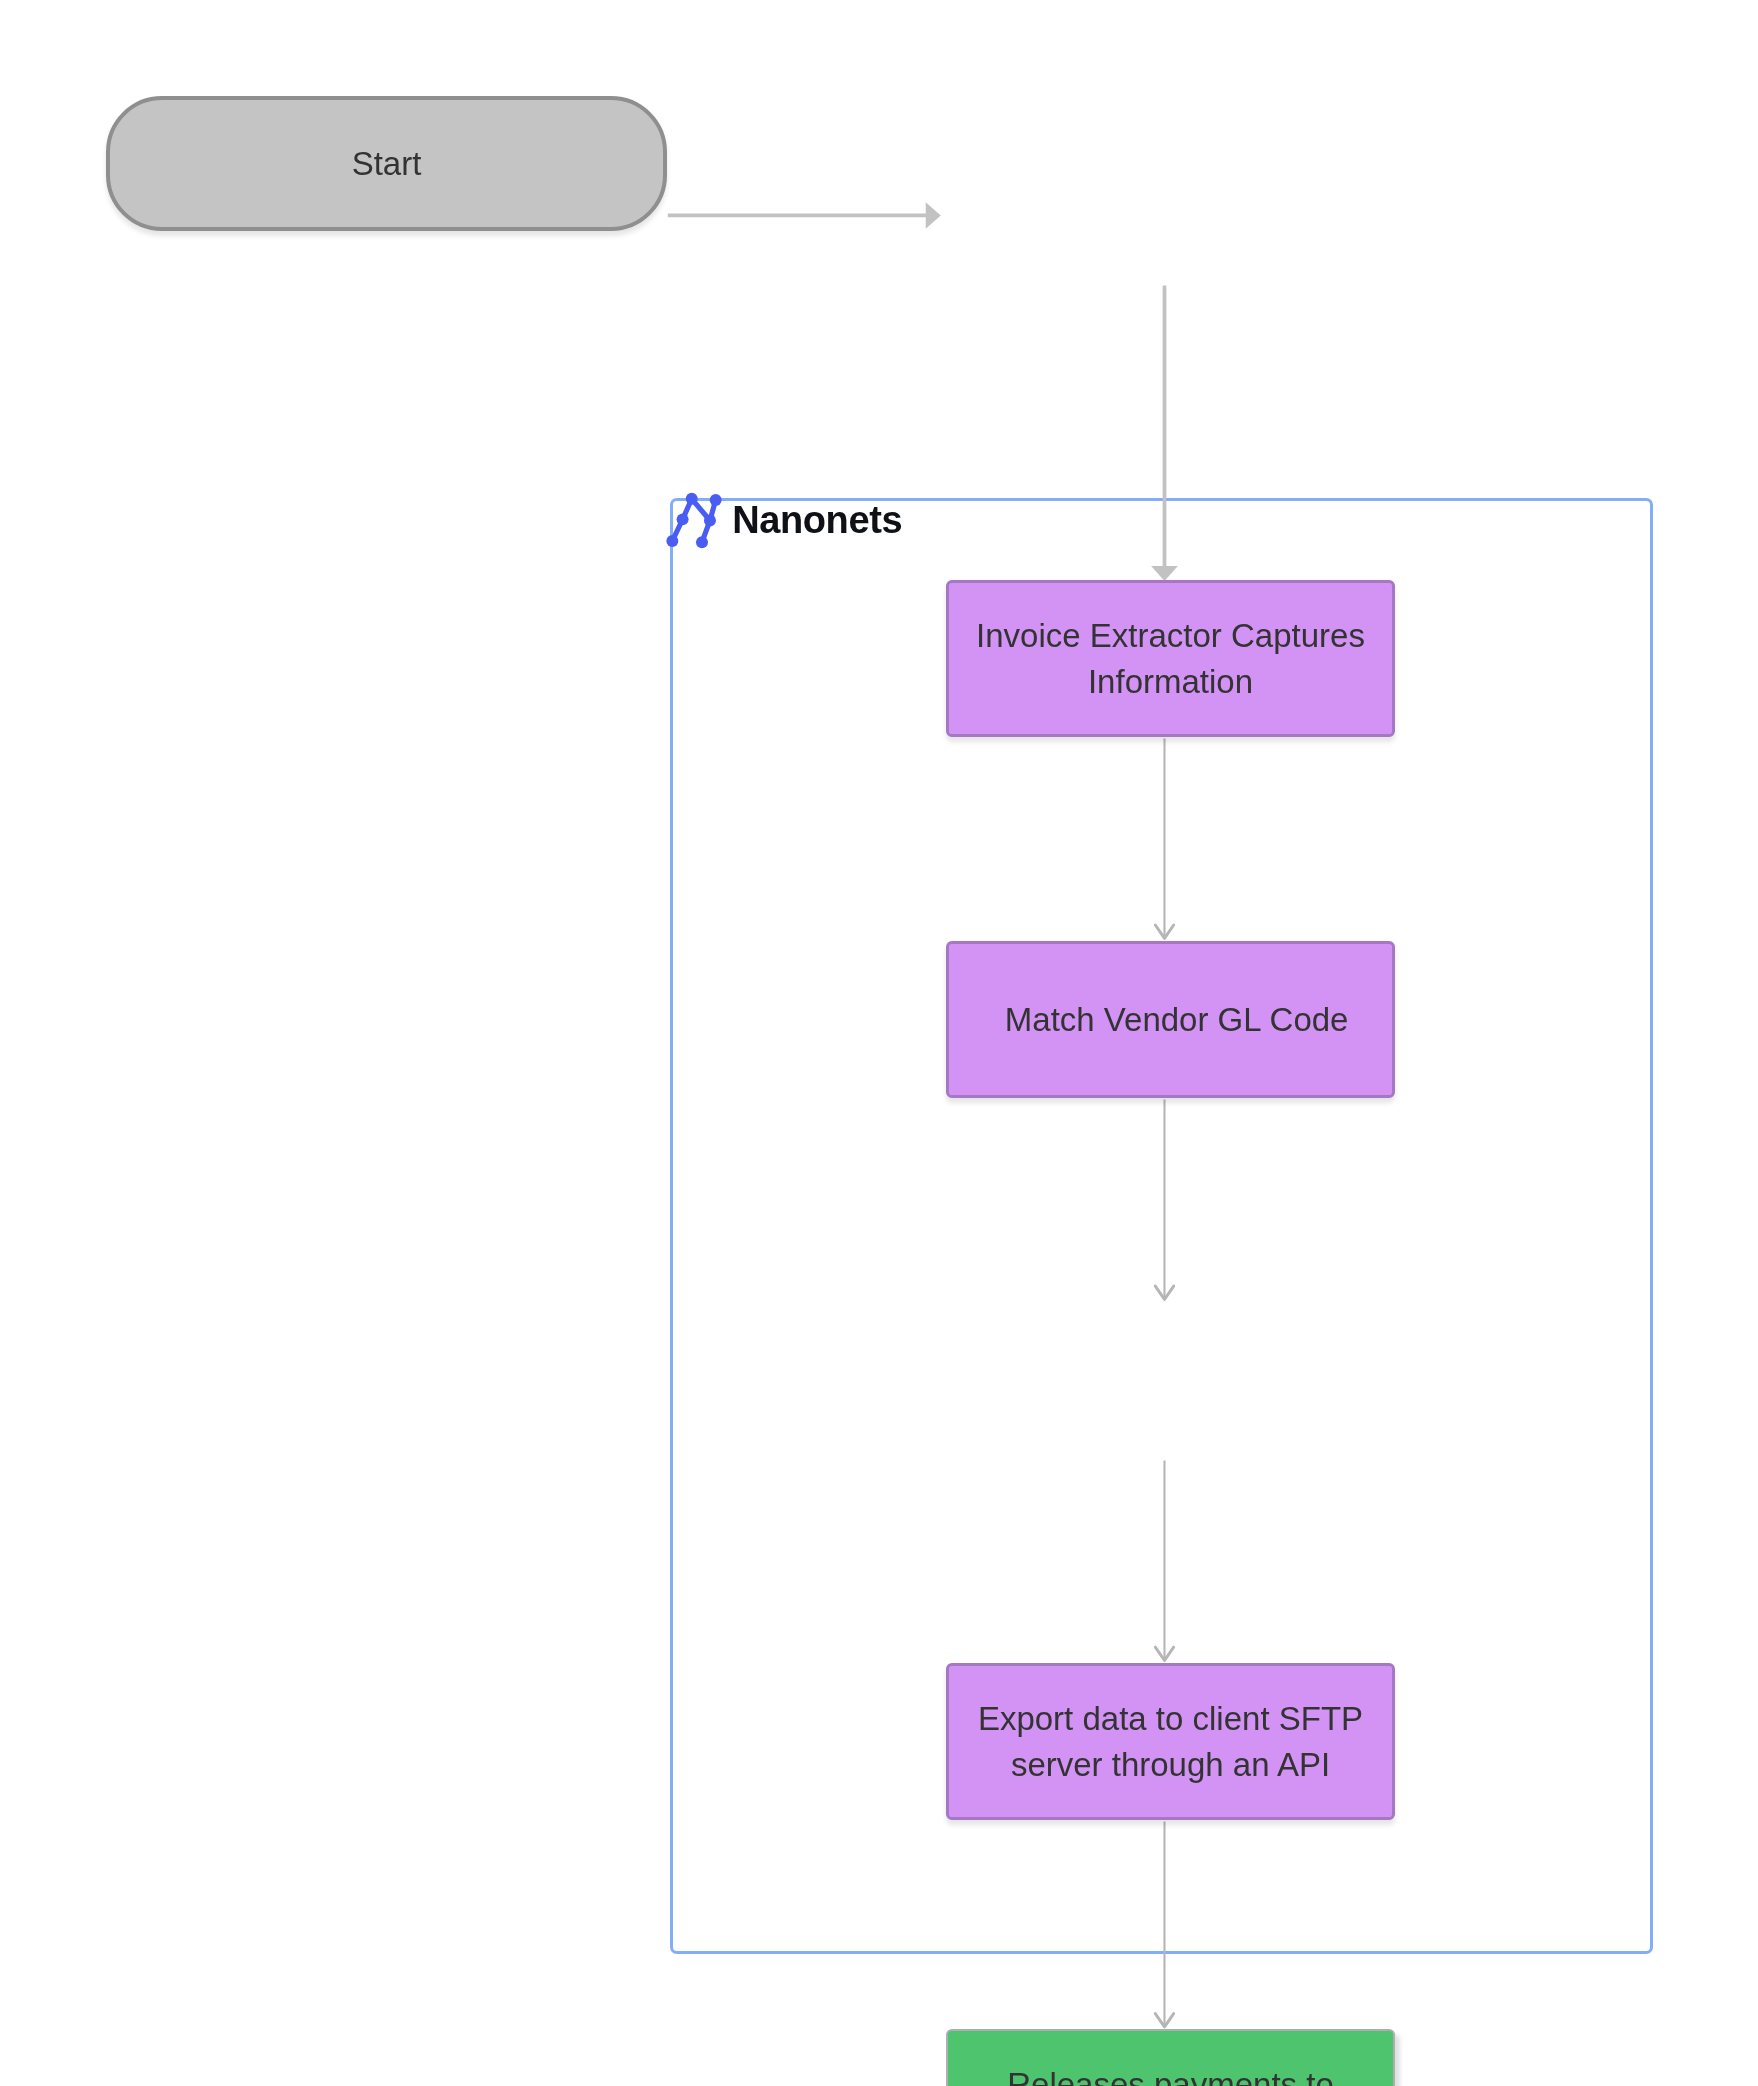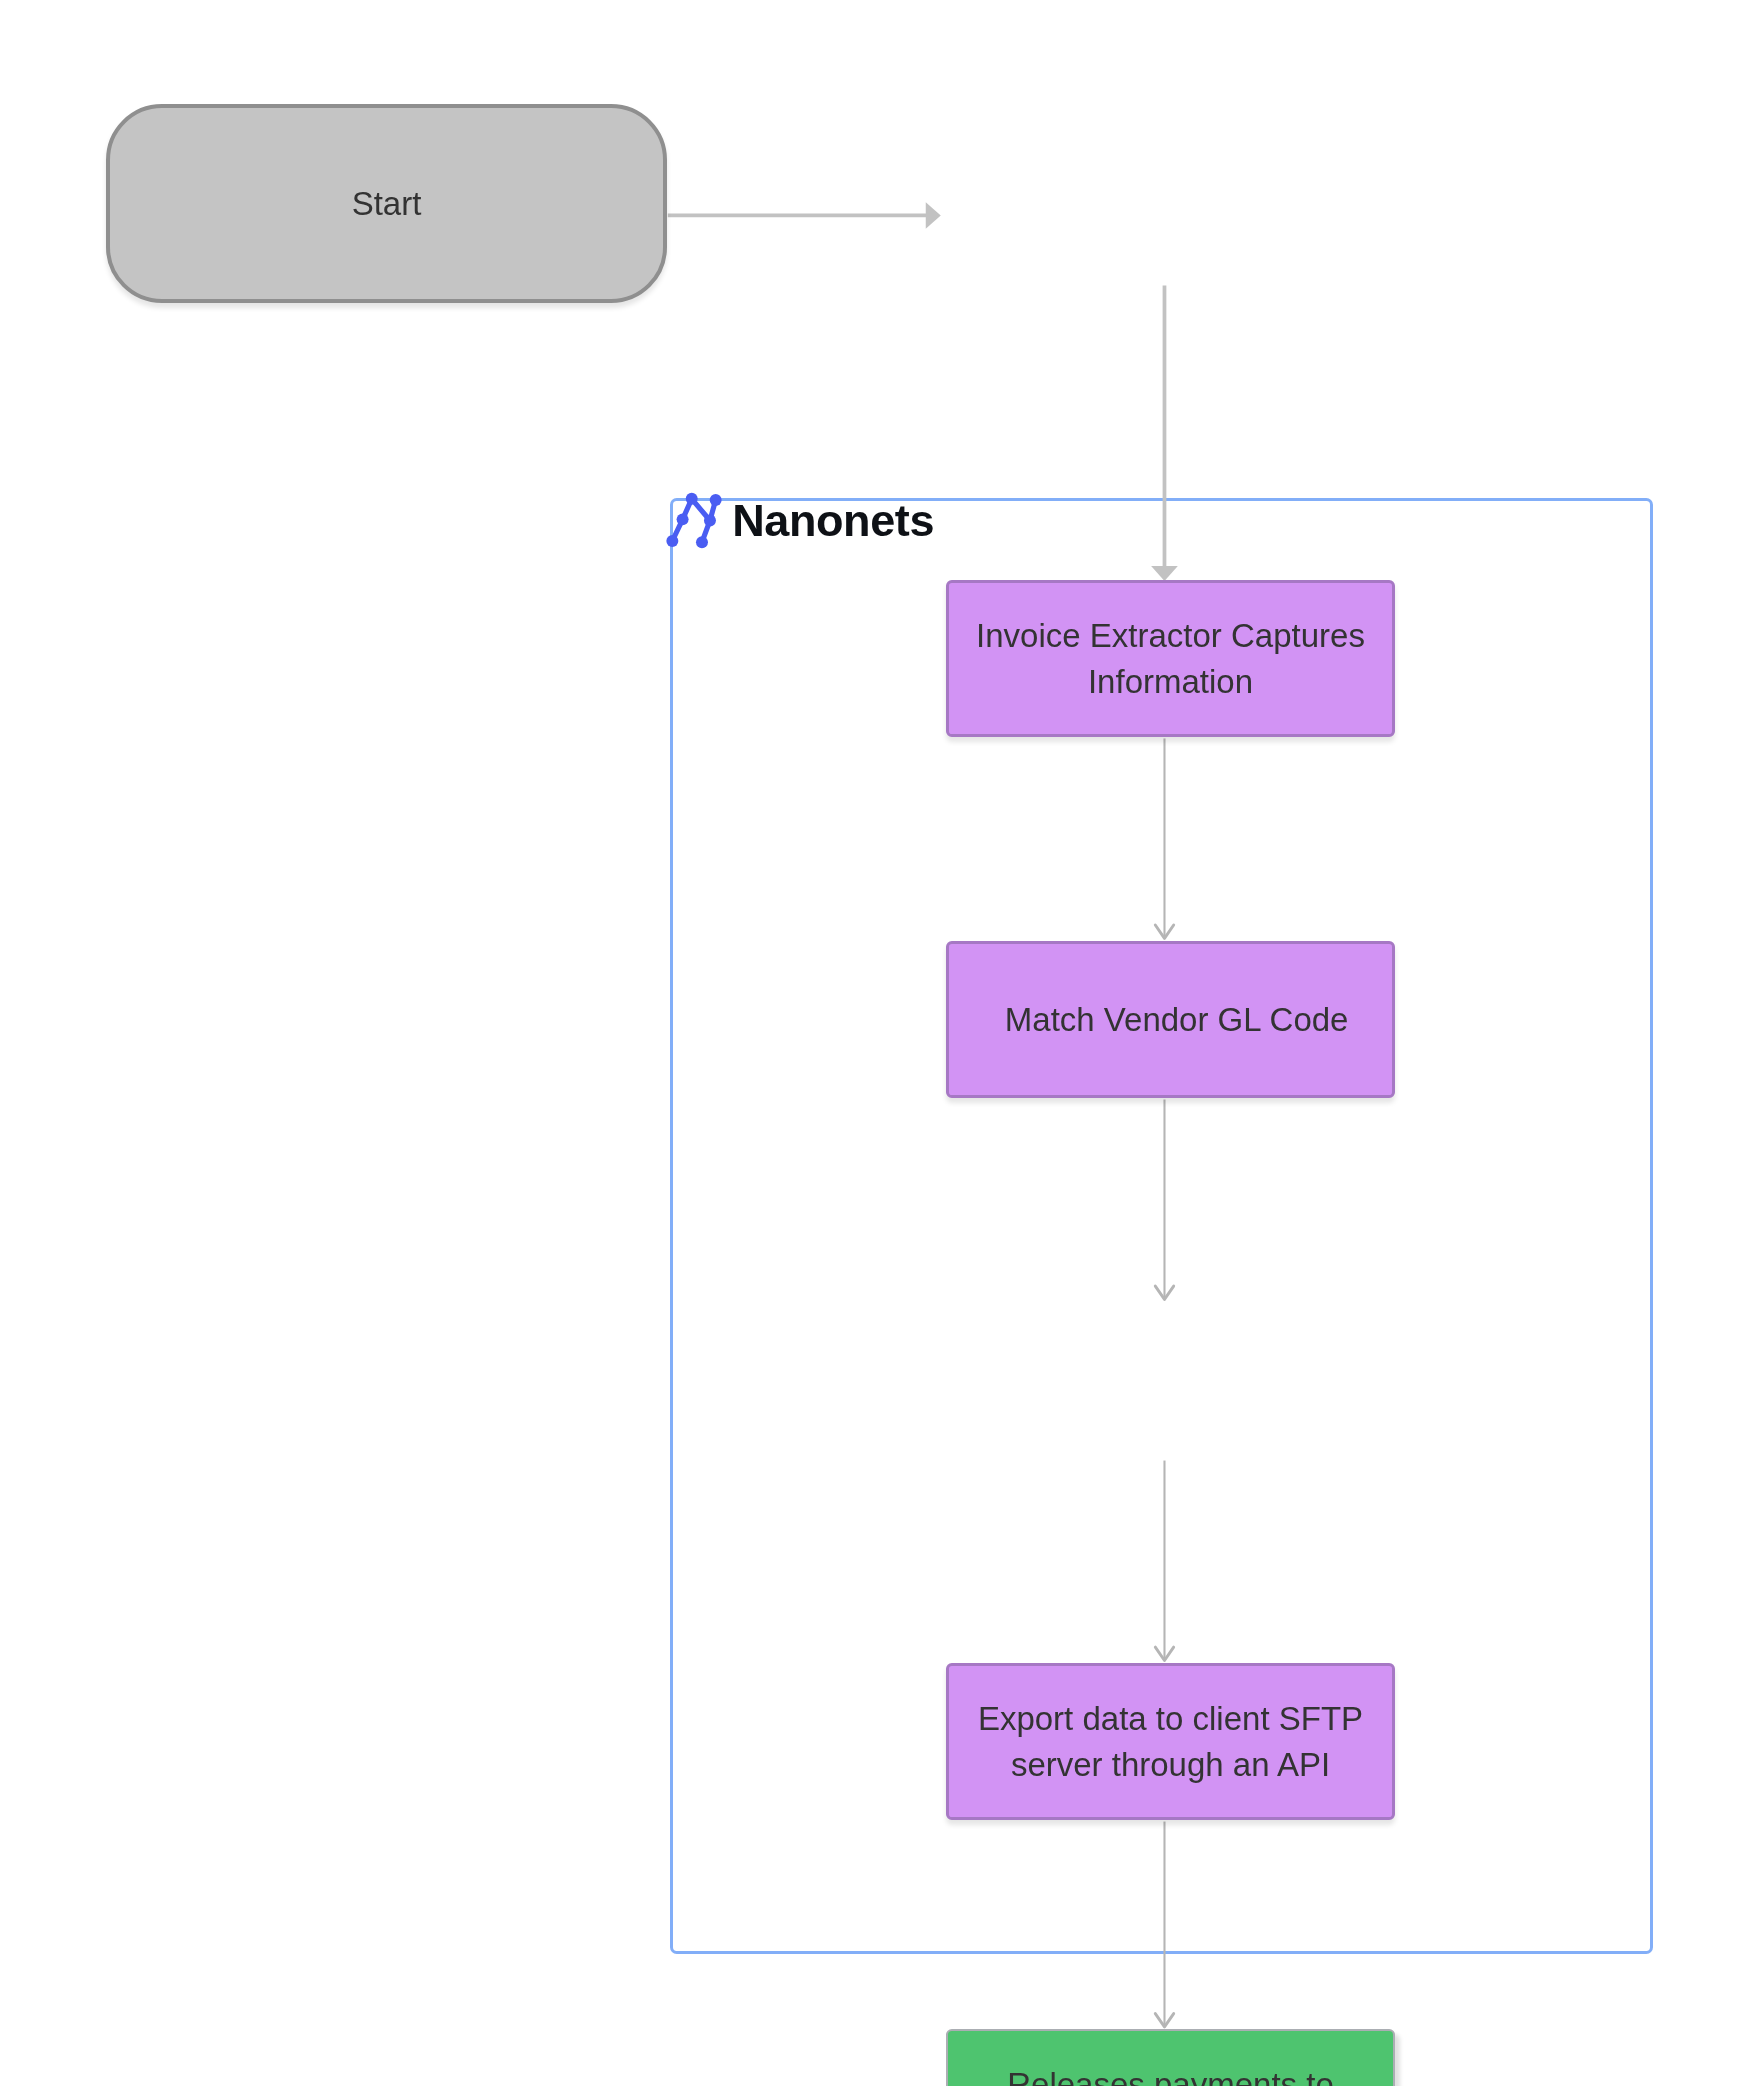--- a/index.html
+++ b/index.html
@@ -17,21 +17,21 @@
     display: flex;
     align-items: center;
     justify-content: center;
     text-align: center;
     font-size: 33px;
     line-height: 46px;
     color: var(--text);
     padding: 0 16.7px;
   }
   .node-start {
-    left: 106px; top: 104px; width: 561px; height: 199px;
+    left: 106px; top: 96px; width: 561px; height: 135px;
     background: var(--gray-fill);
     border: 4.2px solid var(--gray-border);
     border-radius: 56px;
     box-shadow: 0 4.2px 5.8px rgba(0,0,0,0.10);
   }
   .node-upload {
     left: 946px; top: 115px; width: 449px; height: 169px;
     background: var(--gray-fill);
     border: 3.8px solid var(--gray-border);
     border-radius: 6.7px;
@@ -67,21 +67,21 @@
     position: absolute;
     left: 665px; top: 492px;
     display: flex;
     align-items: center;
     gap: 9.2px;
   }
   .logo-icon { width: 58px; height: 57px; }
   .logo-icon line { stroke: var(--logo-blue); stroke-width: 9; stroke-linecap: round; }
   .logo-icon circle { fill: var(--logo-blue); }
   .logo-text {
-    font-size: 45px;
+    font-size: 38px;
     font-weight: bold;
     color: var(--logo-text);
     letter-spacing: -0.4px;
     white-space: nowrap;
   }
   .arrows {
     position: absolute;
     left: 0; top: 0;
     pointer-events: none;
   }

